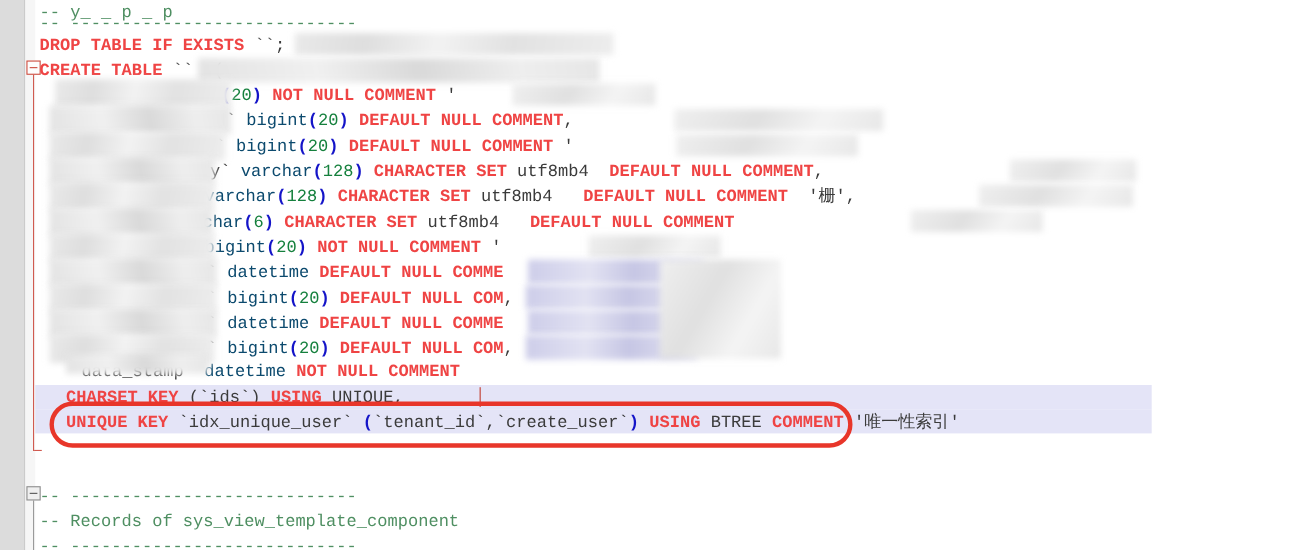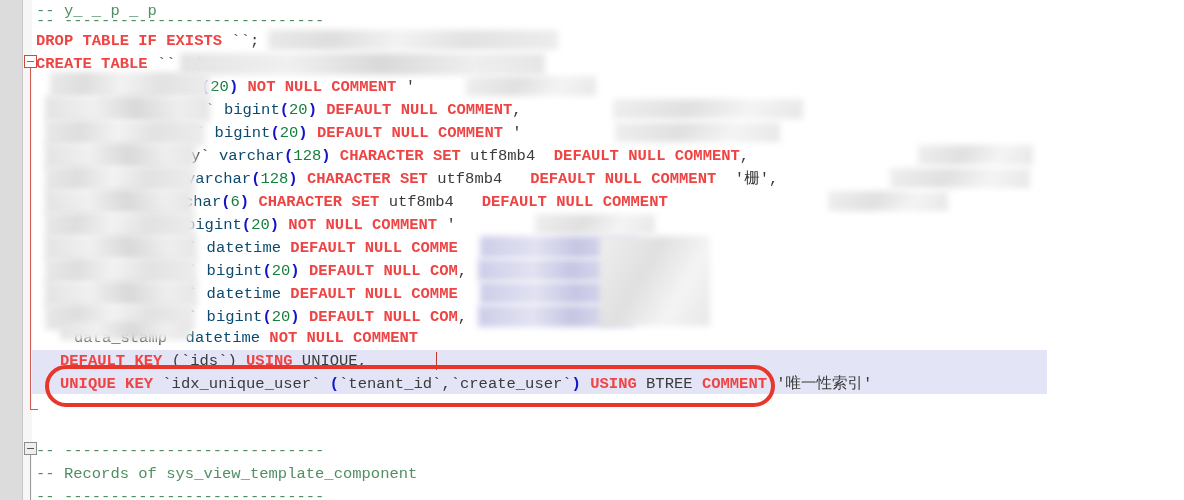--- a/index.html
+++ b/index.html
@@ -163,21 +163,21 @@
       <div class="line" style="top: 122px; left: 160px;"><span class="plain">`</span><span class="typ"> bigint</span><span class="paren">(</span><span class="num">20</span><span class="paren">)</span><span class="kw"> DEFAULT NULL COMMENT</span><span class="plain"> '</span></div>
       <div class="line" style="top: 145px; left: 155px;"><span class="plain">y`</span><span class="typ"> varchar</span><span class="paren">(</span><span class="num">128</span><span class="paren">)</span><span class="kw"> CHARACTER SET</span><span class="plain"> utf8mb4  </span><span class="kw">DEFAULT NULL COMMENT</span><span class="plain">,</span></div>
       <div class="line" style="top: 168px; left: 150px;"><span class="typ">varchar</span><span class="paren">(</span><span class="num">128</span><span class="paren">)</span><span class="kw"> CHARACTER SET</span><span class="plain"> utf8mb4   </span><span class="kw">DEFAULT NULL COMMENT</span><span class="plain">  '栅</span><span class="plain">',</span></div>
       <div class="line" style="top: 191px; left: 148px;"><span class="typ">char</span><span class="paren">(</span><span class="num">6</span><span class="paren">)</span><span class="kw"> CHARACTER SET</span><span class="plain"> utf8mb4   </span><span class="kw">DEFAULT NULL COMMENT</span></div>
       <div class="line" style="top: 214px; left: 150px;"><span class="typ">bigint</span><span class="paren">(</span><span class="num">20</span><span class="paren">)</span><span class="kw"> NOT NULL COMMENT</span><span class="plain"> '</span></div>
       <div class="line" style="top: 237px; left: 152px;"><span class="plain">`</span><span class="typ"> datetime</span><span class="kw"> DEFAULT NULL COMME</span></div>
       <div class="line" style="top: 260px; left: 152px;"><span class="plain">`</span><span class="typ"> bigint</span><span class="paren">(</span><span class="num">20</span><span class="paren">)</span><span class="kw"> DEFAULT NULL COM</span><span class="plain">,</span></div>
       <div class="line" style="top: 283px; left: 152px;"><span class="plain">`</span><span class="typ"> datetime</span><span class="kw"> DEFAULT NULL COMME</span></div>
       <div class="line" style="top: 306px; left: 152px;"><span class="plain">`</span><span class="typ"> bigint</span><span class="paren">(</span><span class="num">20</span><span class="paren">)</span><span class="kw"> DEFAULT NULL COM</span><span class="plain">,</span></div>
       <div class="line" style="top: 327px; left: 38px;"><span class="plain">data_stamp</span><span class="typ">  datetime</span><span class="kw"> NOT NULL COMMENT</span></div>
-      <div class="line" style="top: 350px; left: 24px;"><span class="kw">DEFAULT KEY</span><span class="plain"> (`ids`) </span><span class="kw">USING</span><span class="plain"> UNIQUE,</span></div>
+      <div class="line" style="top: 350px; left: 24px;"><span class="kw">CHARSET KEY</span><span class="plain"> (`ids`) </span><span class="kw">USING</span><span class="plain"> UNIQUE,</span></div>
       <div class="line" style="top: 373px; left: 24px;"><span class="kw">UNIQUE KEY</span><span class="plain"> `idx_unique_user` </span><span class="paren">(</span><span class="plain">`tenant_id`,`create_user`</span><span class="paren">)</span><span class="plain"> </span><span class="kw">USING</span><span class="plain"> BTREE </span><span class="kw">COMMENT</span><span class="plain"> '唯一性索引'</span></div>
       <div class="line" style="top: 440px; left: 0px;"><span class="cmt">-- ----------------------------</span></div>
       <div class="line" style="top: 463px; left: 0px;"><span class="cmt">-- Records of sys_view_template_component</span></div>
       <div class="line" style="top: 486px; left: 0px;"><span class="cmt">-- ----------------------------</span></div>
     </div>
 
   <div id="redactions">
       <div class="blur gray" style="left: 268px; top: 30px; width: 290px; height: 20px;"></div>
       <div class="blur gray2" style="left: 180px; top: 53px; width: 365px; height: 22px;"></div>
       <div class="blur gray" style="left: 50px; top: 72px; width: 160px; height: 26px;"></div>

